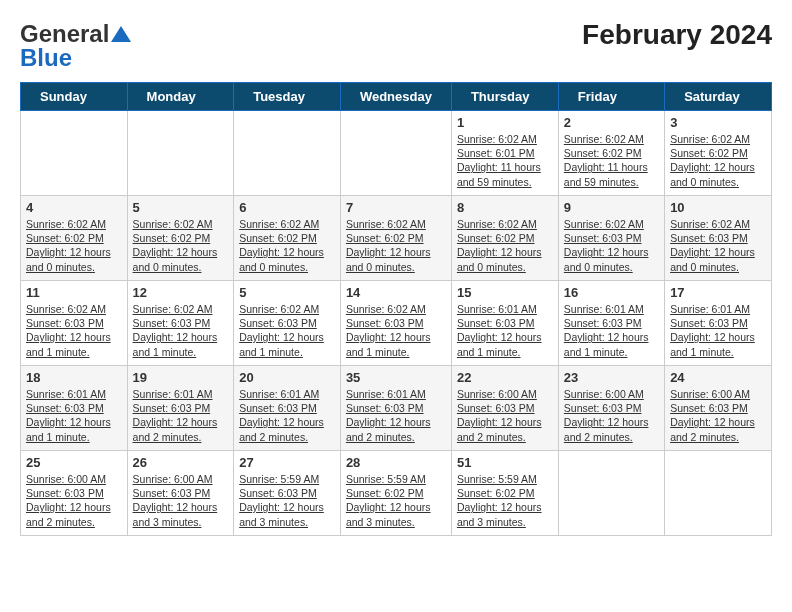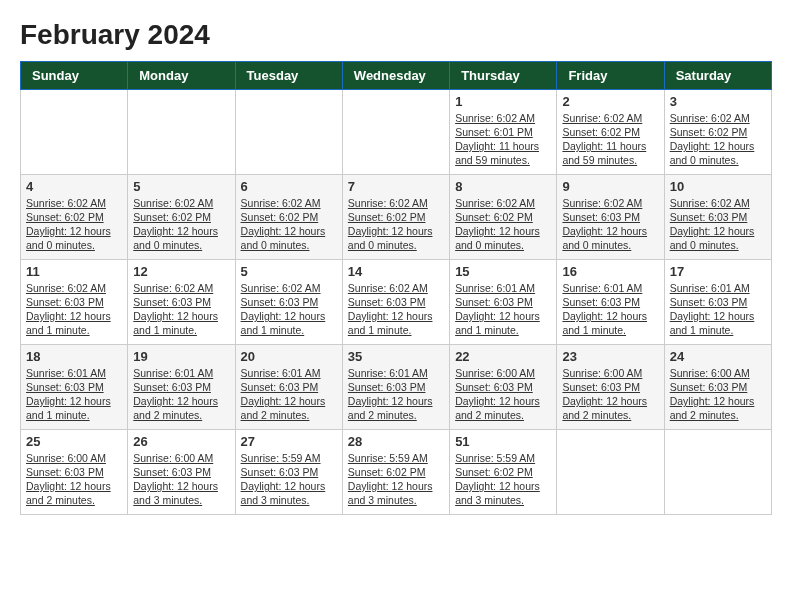--- a/index.html
+++ b/index.html
@@ -33,23 +33,23 @@
     .cal-subtitle {
       font-size: 16px;
       color: #444;
     }
     table {
       width: 100%;
       border-collapse: collapse;
       font-size: 11px;
     }
     thead tr th {
-      background-color: #14532d;
+      background-color: #0c4a6e;
       color: #fff;
-      padding: 6px 11px;
+      padding: 6px 19px;
       text-align: left;
       font-size: 13px;
       font-weight: bold;
       border: 1px solid #1a6abf;
     }
     tbody tr td {
       border: 1px solid #ccc;
       vertical-align: top;
       padding: 4px 5px;
       min-height: 80px;
@@ -76,20 +76,29 @@
       background: #fff;
     }
     tbody tr:nth-child(even) td {
       background: #f5f5f5;
     }
   </style>
 </head>
 <body>
 
 <div class="header-area">
+  <div class="logo">
+    <div style="display:flex; align-items:center;">
+      <span style="font-size:24px; font-weight:bold; color:#333;">General</span>
+      <svg width="22" height="22" viewBox="0 0 22 22" style="margin: 0 1px;">
+        <polygon points="11,3 21,19 1,19" fill="#1a6abf"></polygon>
+      </svg>
+    </div>
+    <span style="font-size:24px; font-weight:bold; color:#1a6abf; margin-top:-4px;">Blue</span>
+  </div>
   <div class="title-block">
     <div class="cal-title">February 2024</div>
   </div>
 </div>
 
 <table>
   <thead>
     <tr>
     <th>Sunday</th>
         <th>Monday</th>

